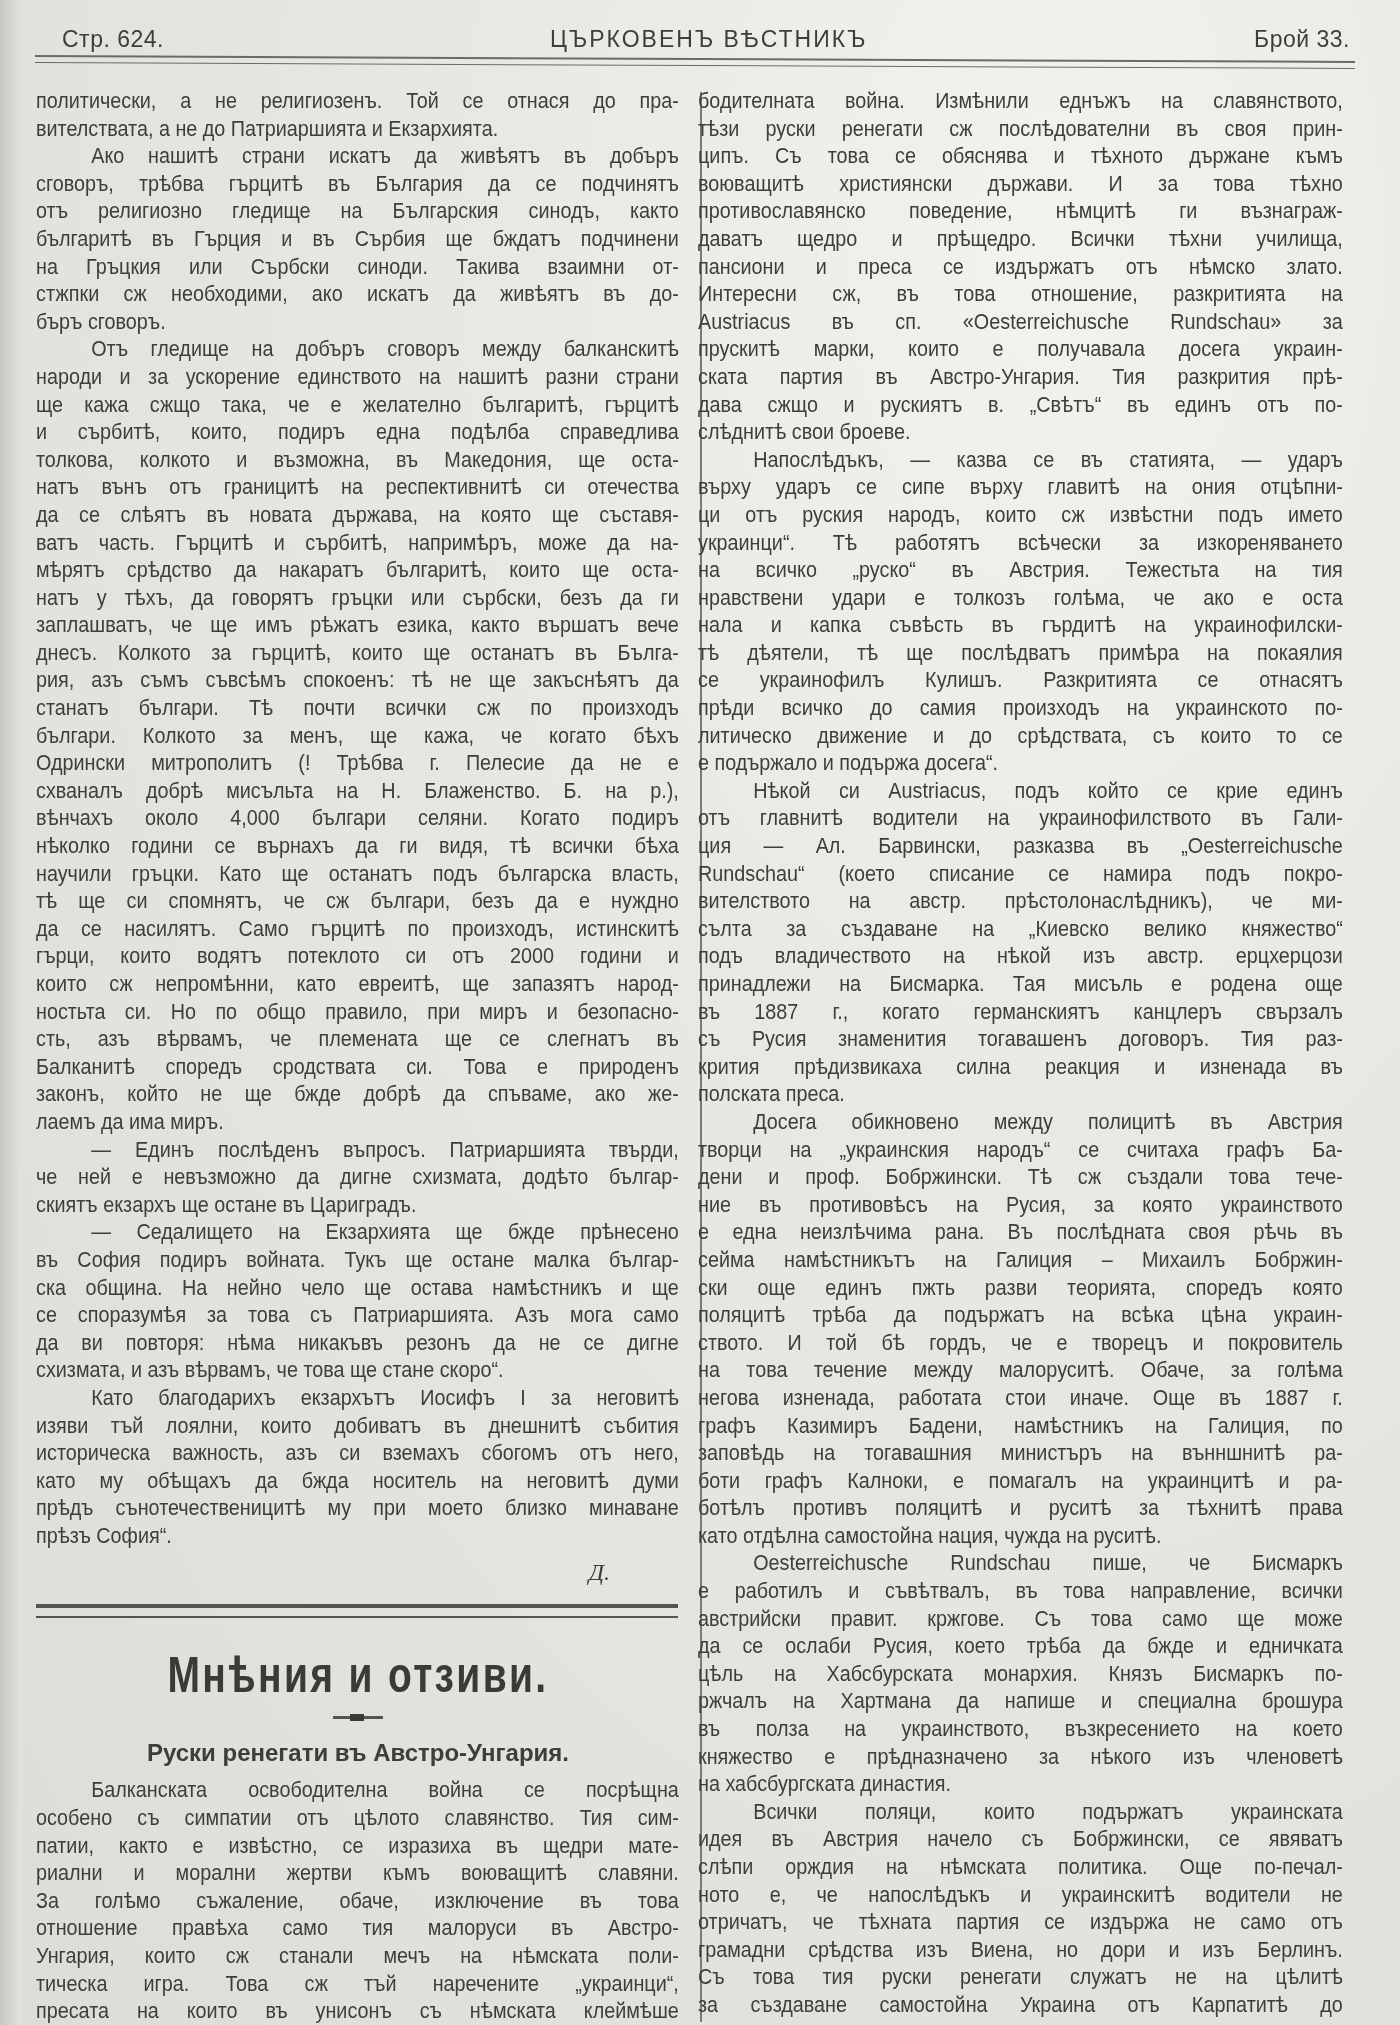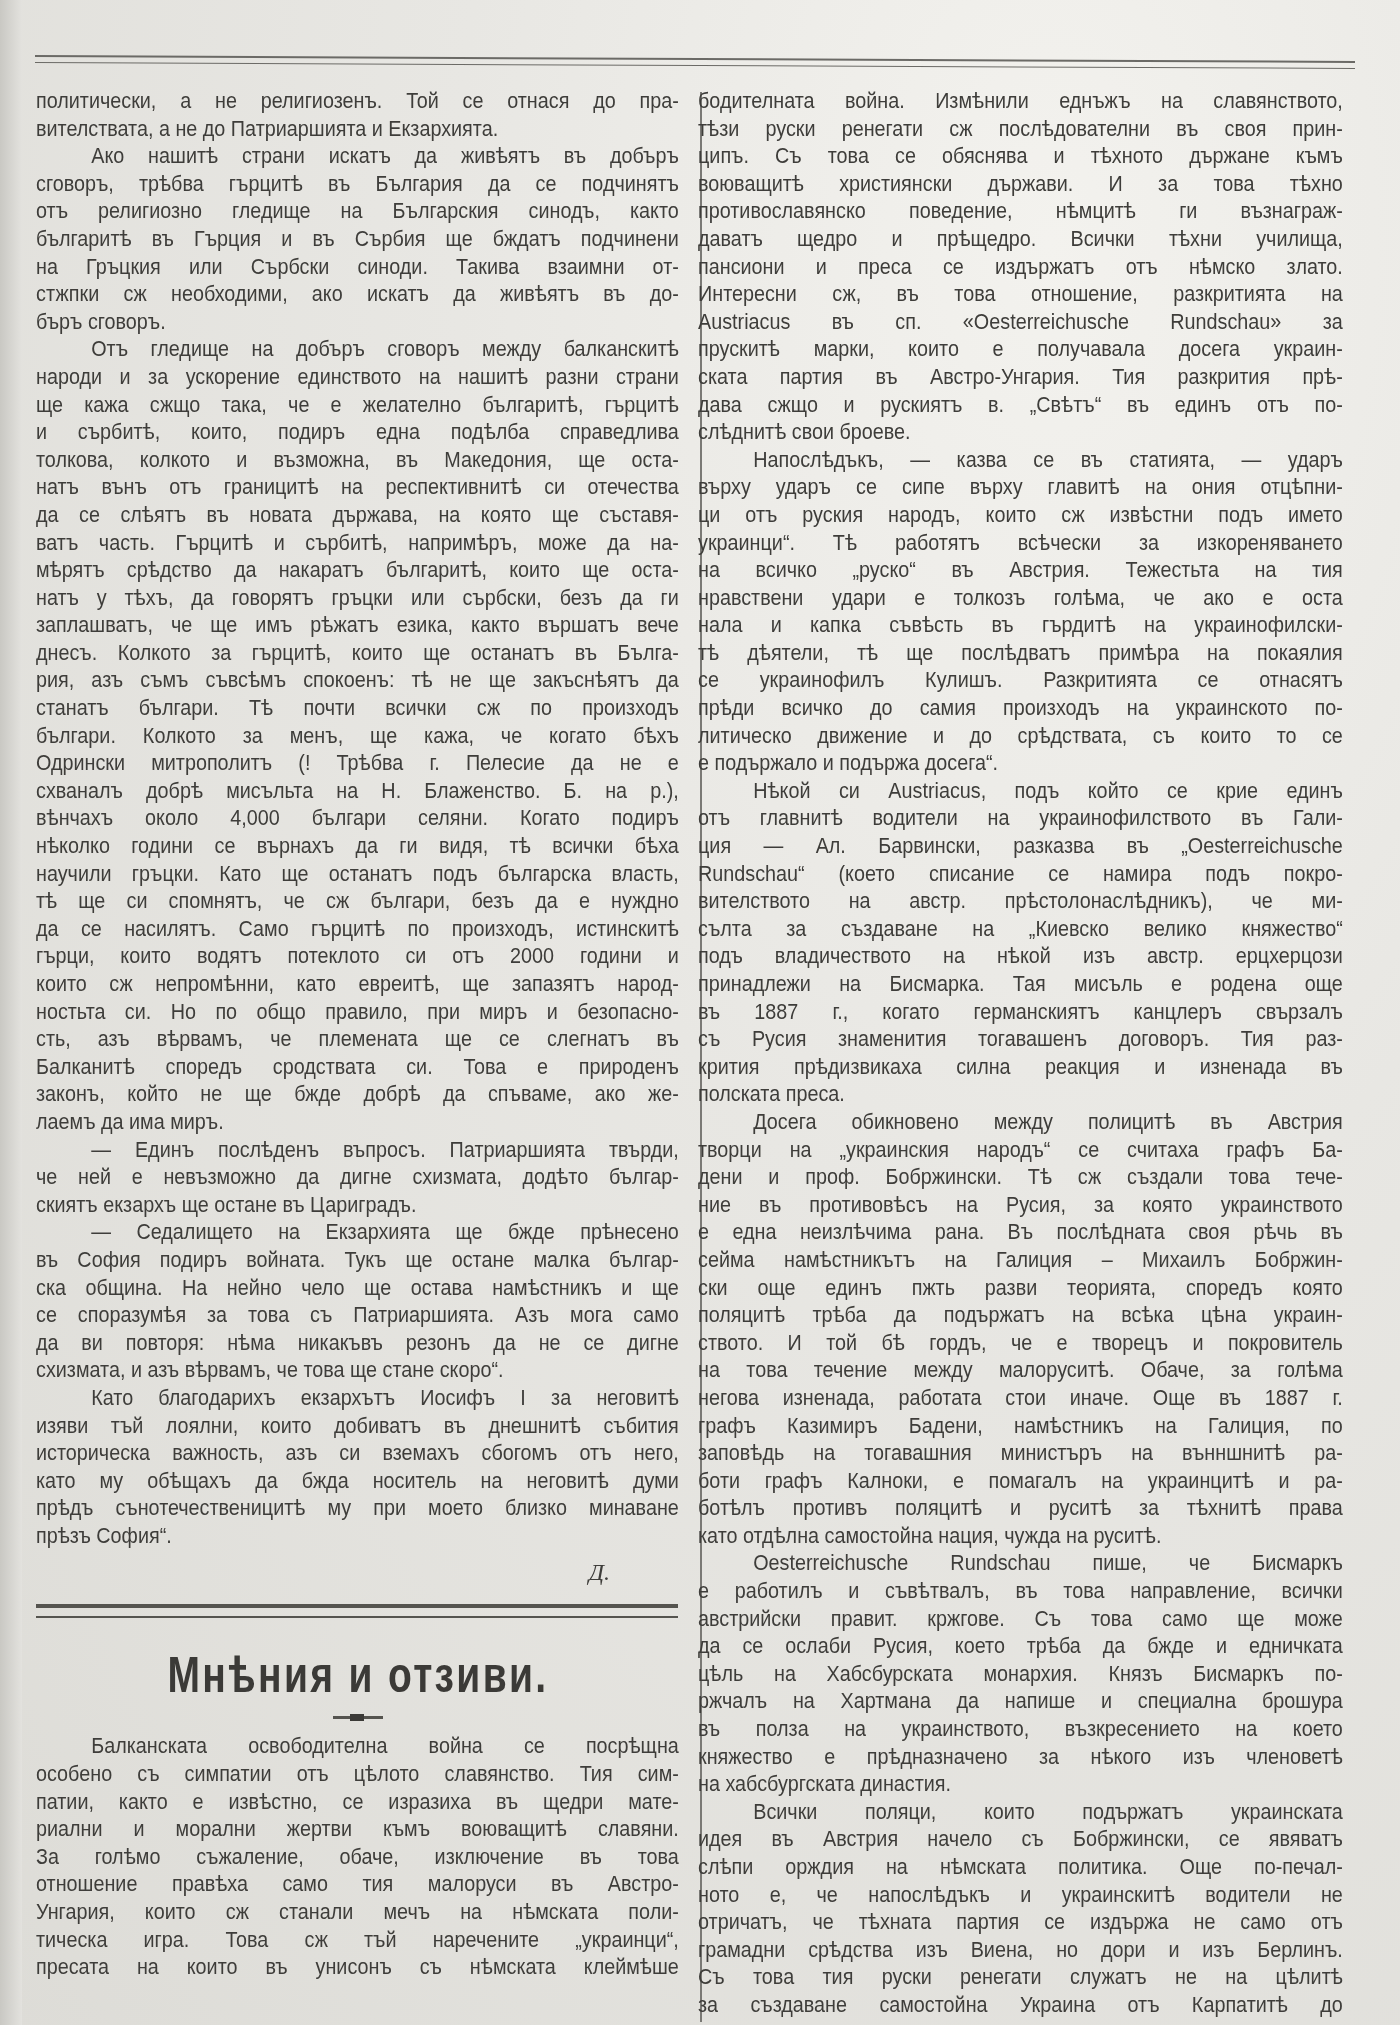--- a/index.html
+++ b/index.html
@@ -35,20 +35,25 @@
   .ornament { margin:6px auto 14px auto; width:50px; height:3px; background:#55544f; position:relative; }
   .ornament:after { content:""; position:absolute; left:17px; top:-2px; width:14px; height:7px; background:#3b3a37; }
   .article-title { text-align:center; font-size:24px; font-weight:bold; height:44px; line-height:40px; }
 </style>
 </head>
 <body>
 
 <div class="page">
   <div class="leftshade"></div>
 
+  <div class="header">
+    <span class="h-page">Стр. 624.</span>
+    <span class="h-title">ЦЪРКОВЕНЪ ВѢСТНИКЪ</span>
+    <span class="h-issue">Брой 33.</span>
+  </div>
   <div class="header-rule"></div>
 
   <div class="col col-left">
     <div id="left-part1">
         <div class="line">политически,  а не  религиозенъ. Той се отнася до пра-</div>
         <div class="line last">вителствата, а не до Патриаршията и Екзархията.</div>
         <div class="line indent">Ако нашитѣ страни искатъ да живѣятъ въ добъръ</div>
         <div class="line">сговоръ, трѣбва гърцитѣ въ България да се подчинятъ</div>
         <div class="line">отъ религиозно гледище на Българския синодъ, както</div>
         <div class="line">българитѣ въ Гърция и въ Сърбия ще бждатъ подчинени</div>
@@ -97,20 +102,21 @@
         <div class="line">изяви тъй лоялни, които добиватъ въ днешнитѣ събития</div>
         <div class="line">историческа важность, азъ си вземахъ сбогомъ отъ него,</div>
         <div class="line">като му обѣщахъ да бжда носитель на неговитѣ думи</div>
         <div class="line">прѣдъ сънотечественицитѣ му при моето близко минаване</div>
         <div class="line last">прѣзъ София“.</div>
       </div>
     <div class="signature">Д.</div>
     <div class="section-rule"></div>
     <div class="section-title">Мнѣния и отзиви.</div>
     <div class="ornament"></div>
+    <div class="article-title">Руски ренегати въ Австро-Унгария.</div>
     <div id="left-part2">
         <div class="line indent">Балканската освободителна война се посрѣщна</div>
         <div class="line">особено съ симпатии отъ цѣлото славянство. Тия сим-</div>
         <div class="line">патии, както е извѣстно, се изразиха въ щедри мате-</div>
         <div class="line">риални и морални жертви къмъ воюващитѣ славяни.</div>
         <div class="line">За голѣмо съжаление, обаче, изключение въ това</div>
         <div class="line">отношение правѣха само тия малоруси въ Австро-</div>
         <div class="line">Унгария, които сж станали мечъ на нѣмската поли-</div>
         <div class="line">тическа игра. Това сж тъй наречените „украинци“,</div>
         <div class="line">пресата на които въ унисонъ съ нѣмската клеймѣше</div>

